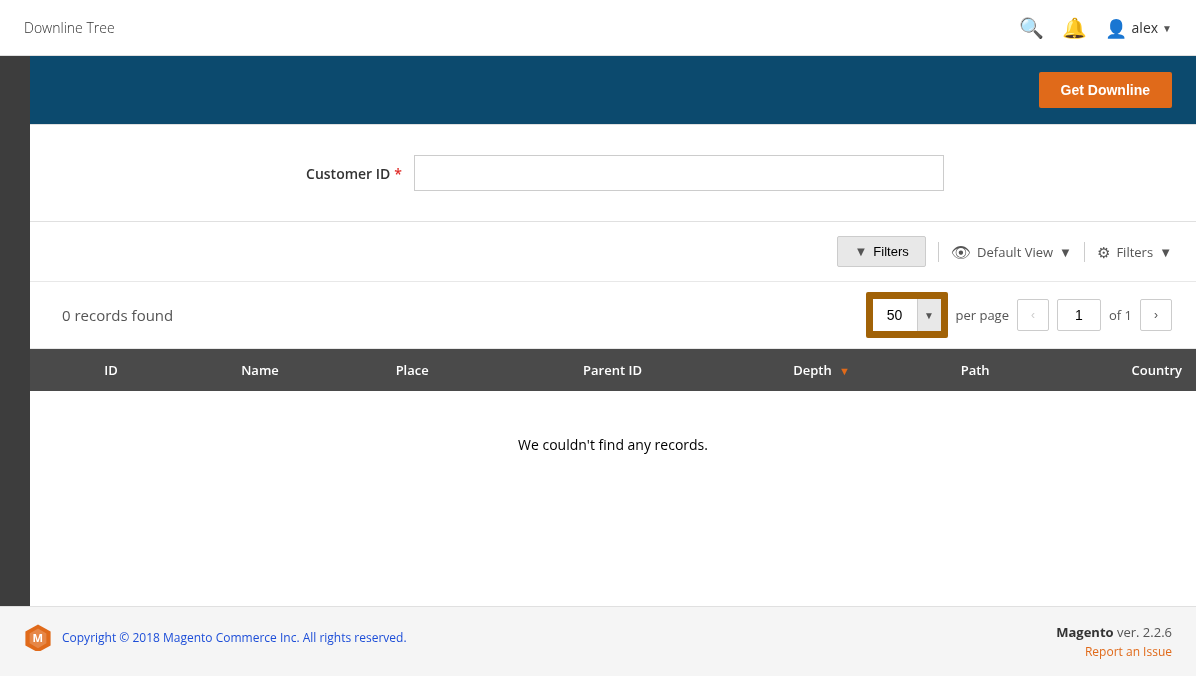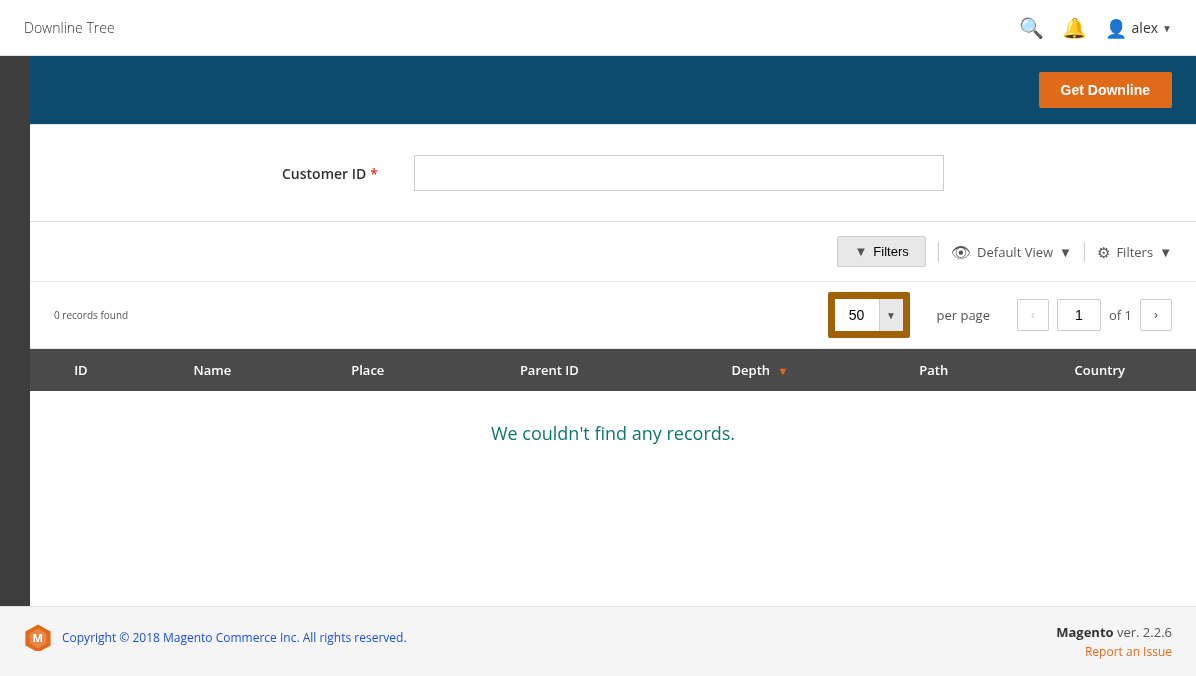--- a/index.html
+++ b/index.html
@@ -108,21 +108,21 @@
       display: flex;
       align-items: center;
       justify-content: center;
       gap: 12px;
       margin-bottom: 10px;
     }
     .form-label {
       font-size: 14px;
       color: #333;
       font-weight: 600;
-      text-align: left;
+      text-align: right;
       min-width: 120px;
     }
     .required-star {
       color: #e02b27;
       margin-left: 4px;
     }
     .form-input {
       width: 530px;
       height: 36px;
       border: 1px solid #ccc;
@@ -182,22 +182,23 @@
     
     .records-bar {
       background: #fff;
       padding: 10px 24px;
       display: flex;
       align-items: center;
       justify-content: space-between;
       border-bottom: 1px solid #e8e8e8;
     }
     .records-count {
-      font-size: 10px;
-      color: #555;
+      font-size: 15px;
+      color: #555;
+      margin-left: 8px;
     }
     .pagination {
       display: flex;
       align-items: center;
       gap: 8px;
     }
     .per-page-select {
       display: flex;
       align-items: center;
       border: 7px solid #a16207;
@@ -221,21 +222,21 @@
       display: flex;
       align-items: center;
       justify-content: center;
       cursor: pointer;
       font-size: 10px;
       color: #555;
     }
     .per-page-label {
       font-size: 13px;
       color: #555;
-      margin: 0 19px;
+      margin: 0 0;
     }
     .page-nav-btn {
       background: #fff;
       border: 1px solid #ccc;
       width: 32px;
       height: 32px;
       display: flex;
       align-items: center;
       justify-content: center;
       cursor: pointer;
@@ -271,35 +272,35 @@
       border-collapse: collapse;
     }
     thead tr {
       background: #4a4a4a;
       color: #fff;
     }
     thead th {
       padding: 12px 14px;
       font-size: 13px;
       font-weight: 600;
-      text-align: center;
+      text-align: right;
       white-space: nowrap;
       margin-top: 32px;
     }
     thead th .sort-icon {
       display: inline-block;
       margin-left: 4px;
       color: #e06a1a;
       font-size: 11px;
     }
     .empty-row td {
-      padding: 30px;
+      padding: 44px;
       text-align: center;
-      color: #0f766e;
-      font-size: 18px;
+      color: #000000;
+      font-size: 14px;
     }
 
     
     .footer {
       background: #f5f5f5;
       border-top: 1px solid #e0e0e0;
       padding: 16px 24px;
       display: flex;
       justify-content: space-between;
       align-items: flex-start;

